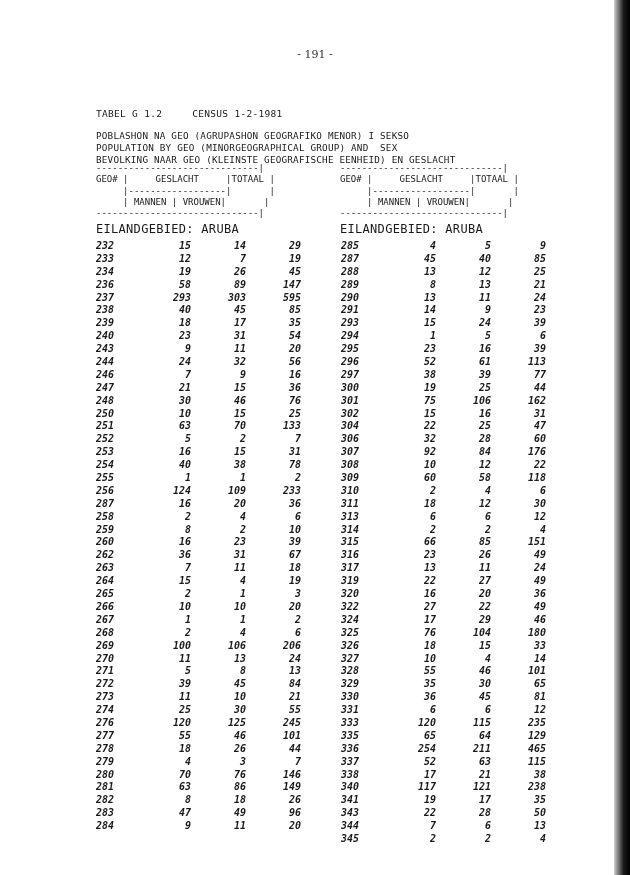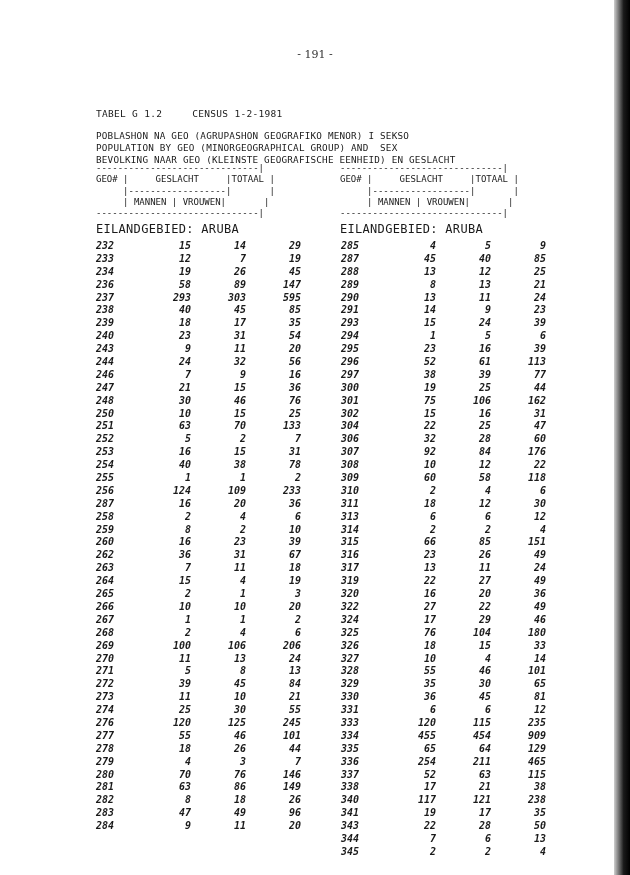--- a/index.html
+++ b/index.html
@@ -551,26 +551,20 @@
       <span class="v">6</span>
       <span class="t">12</span>
     </div>
     <div class="row">
       <span class="geo">333</span>
       <span class="m">120</span>
       <span class="v">115</span>
       <span class="t">235</span>
     </div>
     <div class="row">
-      <span class="geo">334</span>
-      <span class="m">455</span>
-      <span class="v">454</span>
-      <span class="t">909</span>
-    </div>
-    <div class="row">
       <span class="geo">335</span>
       <span class="m">65</span>
       <span class="v">64</span>
       <span class="t">129</span>
     </div>
     <div class="row">
       <span class="geo">336</span>
       <span class="m">254</span>
       <span class="v">211</span>
       <span class="t">465</span>

